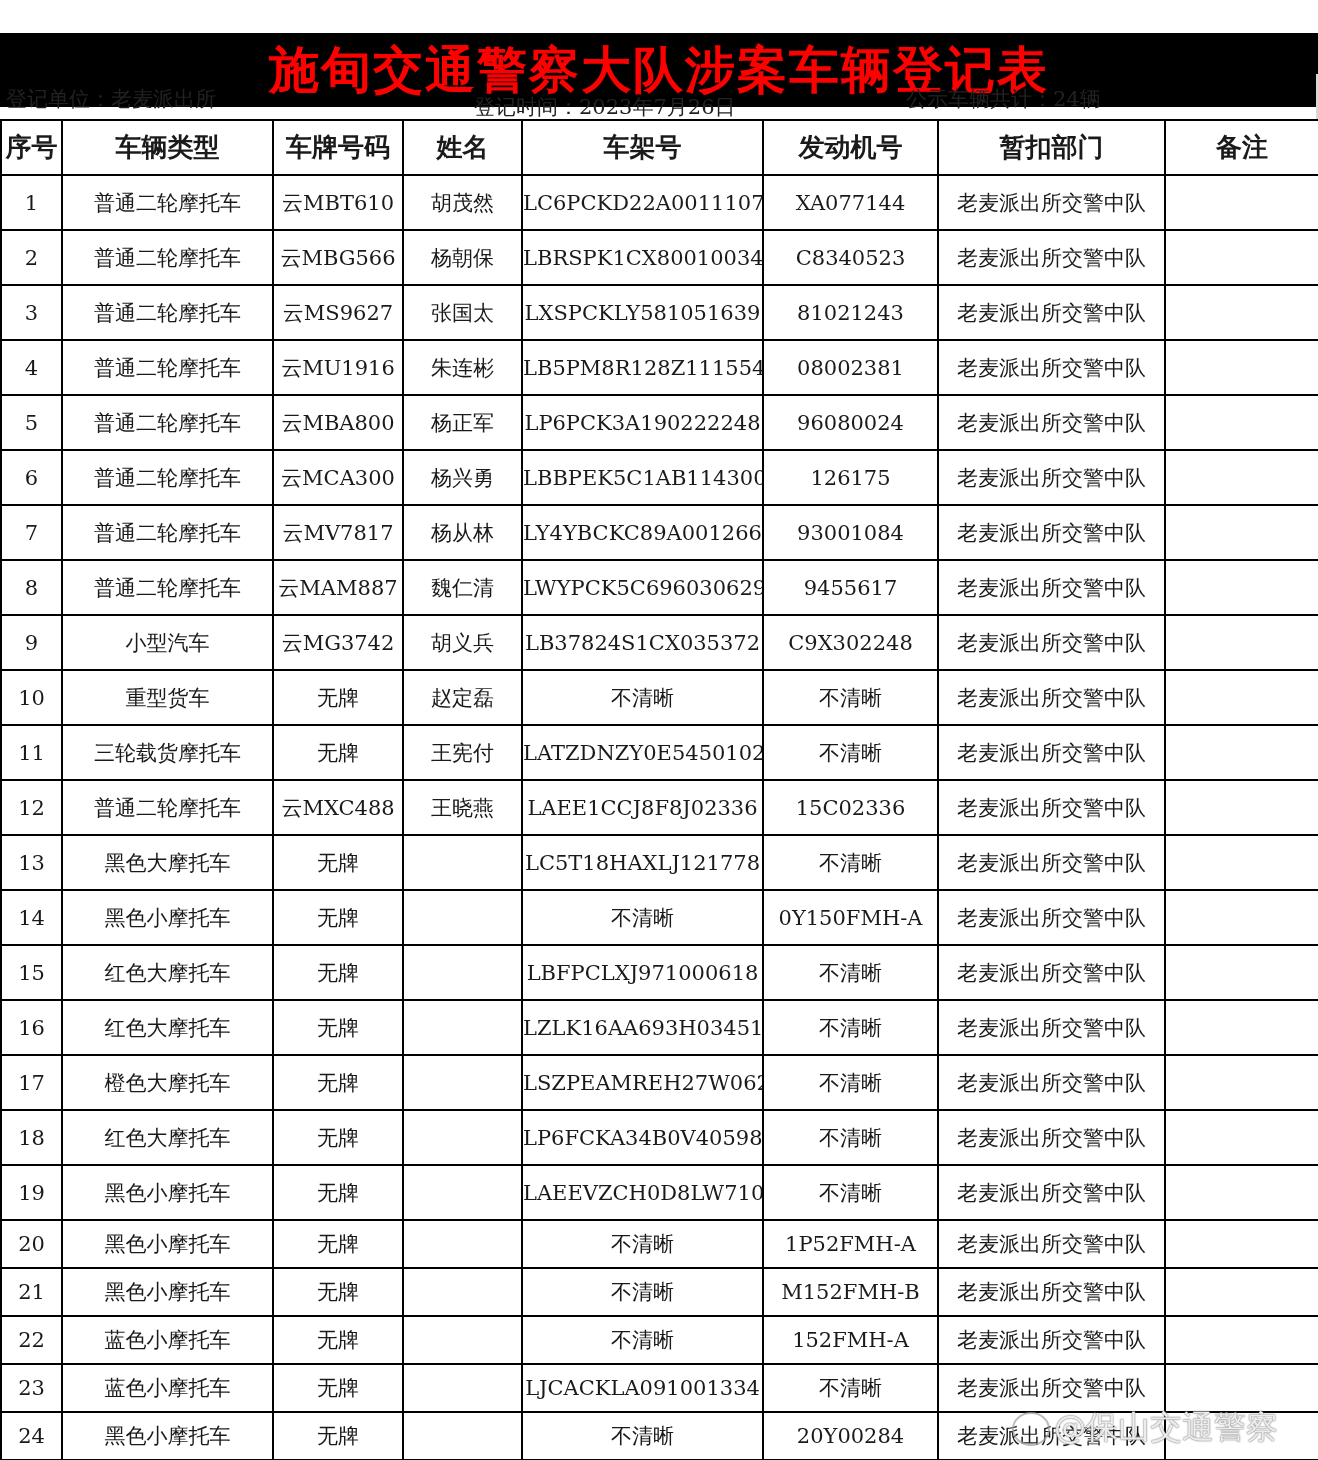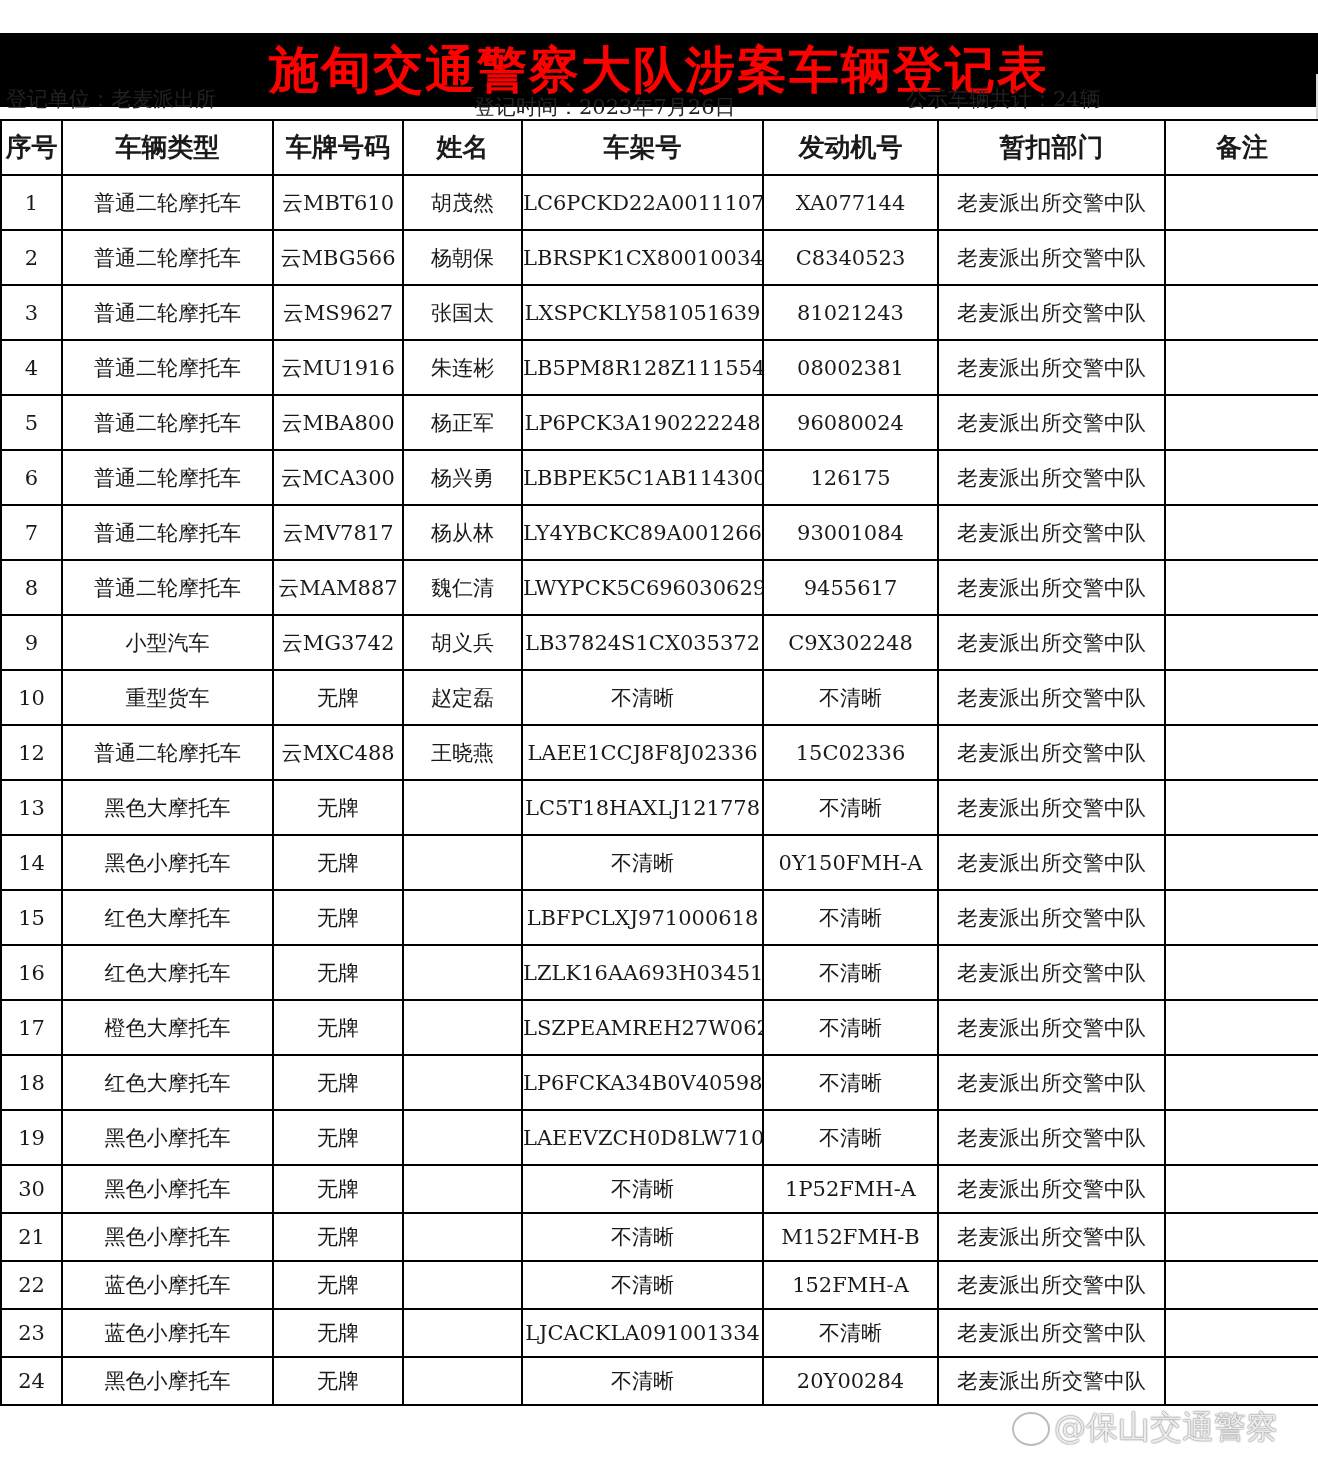--- a/index.html
+++ b/index.html
@@ -157,20 +157,30 @@
         <td>10</td>
         <td>重型货车</td>
         <td>无牌</td>
         <td>赵定磊</td>
         <td>不清晰</td>
         <td>不清晰</td>
         <td>老麦派出所交警中队</td>
         <td></td>
       </tr>
       <tr class="r">
+        <td>11</td>
+        <td>三轮载货摩托车</td>
+        <td>无牌</td>
+        <td>王宪付</td>
+        <td>LATZDNZY0E5450102</td>
+        <td>不清晰</td>
+        <td>老麦派出所交警中队</td>
+        <td></td>
+      </tr>
+      <tr class="r">
         <td>12</td>
         <td>普通二轮摩托车</td>
         <td>云MXC488</td>
         <td>王晓燕</td>
         <td>LAEE1CCJ8F8J02336</td>
         <td>15C02336</td>
         <td>老麦派出所交警中队</td>
         <td></td>
       </tr>
       <tr class="r">
@@ -237,21 +247,21 @@
         <td>19</td>
         <td>黑色小摩托车</td>
         <td>无牌</td>
         <td></td>
         <td>LAEEVZCH0D8LW7101</td>
         <td>不清晰</td>
         <td>老麦派出所交警中队</td>
         <td></td>
       </tr>
       <tr class="r2">
-        <td>30</td>
+        <td>20</td>
         <td>黑色小摩托车</td>
         <td>无牌</td>
         <td></td>
         <td>不清晰</td>
         <td>1P52FMH-A</td>
         <td>老麦派出所交警中队</td>
         <td></td>
       </tr>
       <tr class="r2">
         <td>21</td>

